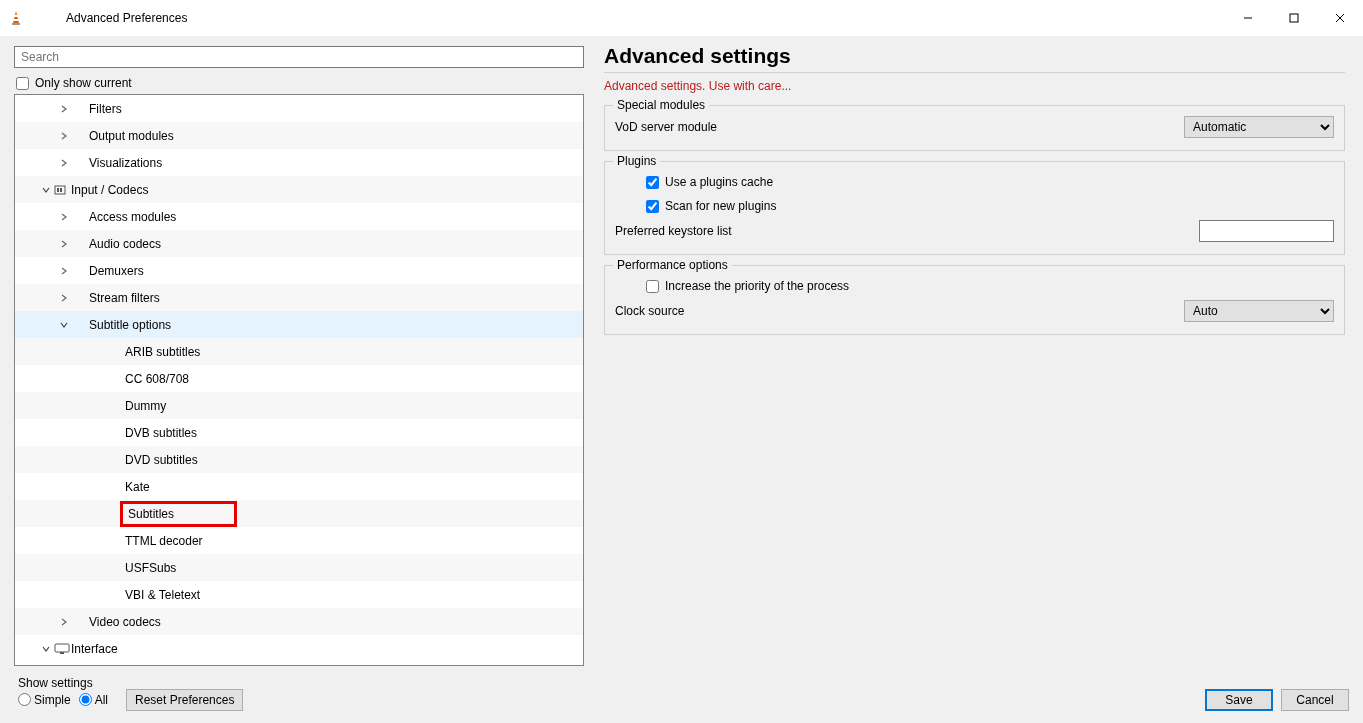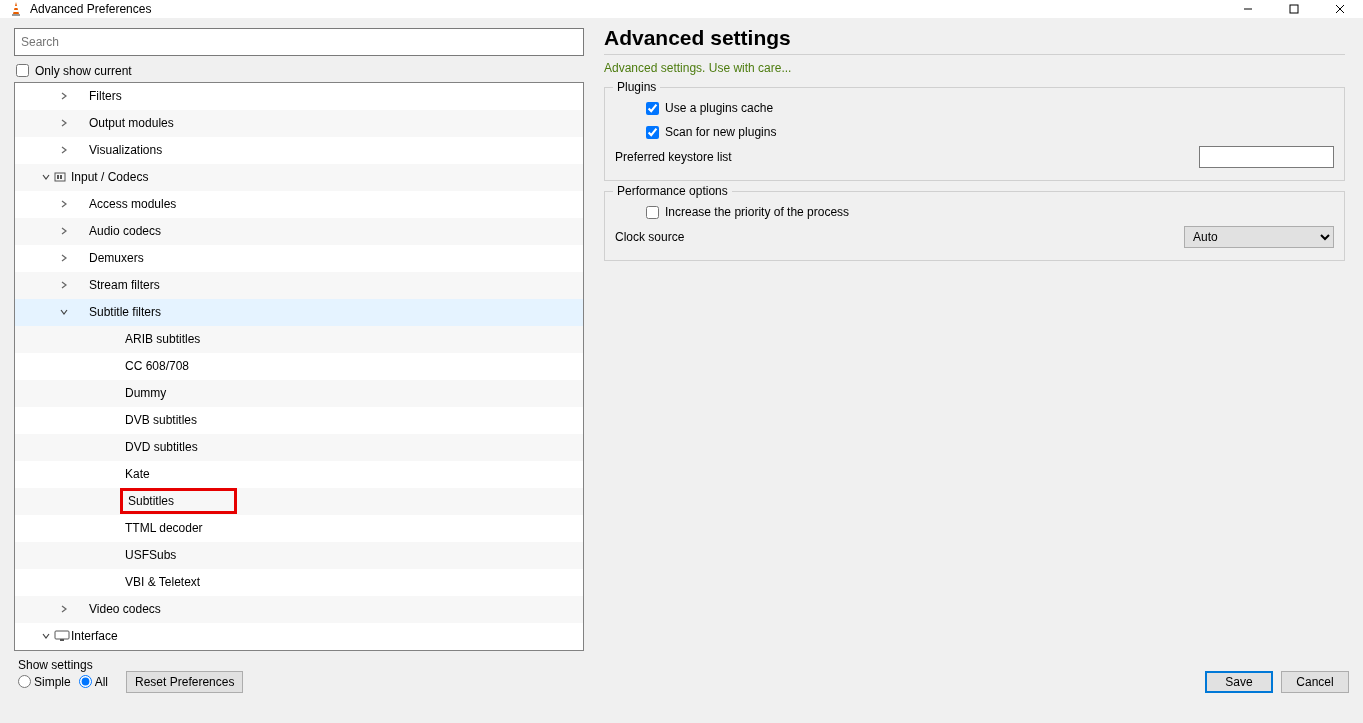--- a/index.html
+++ b/index.html
@@ -1,44 +1,44 @@
 <!DOCTYPE html>
 <html><head>
 <meta charset="utf-8">
 <style>
 * { box-sizing: border-box; margin: 0; padding: 0; }
 body { font-family: "Segoe UI", Tahoma, sans-serif; font-size: 12px; background: #f0f0f0; width: 1363px; height: 723px; overflow: hidden; }
-.titlebar { height: 18px; background: #fff; display: flex; align-items: center; padding-left: 8px; }
+.titlebar { height: 36px; background: #fff; display: flex; align-items: center; padding-left: 8px; gap: 36px; }
 .titlebar .vlc-icon { width: 16px; height: 16px; margin-right: 6px; }
 .titlebar .title { font-size: 12px; color: #000; flex: 1; }
 .winbtns { display: flex; height: 100%; }
 .winbtn { width: 46px; display: flex; align-items: center; justify-content: center; cursor: default; }
 .winbtn svg { width: 10px; height: 10px; }
 .main { display: flex; height: 633px; }
 .left { width: 590px; padding: 10px 0 0 14px; display: flex; flex-direction: column; }
-.search { width: 570px; height: 28px; border: 1px solid #7a7a7a; padding: 2px 6px; font-size: 12px; background: #fff; }
+.search { width: 570px; height: 22px; border: 1px solid #7a7a7a; padding: 2px 6px; font-size: 12px; background: #fff; }
 .onlyshow { display: flex; align-items: center; margin: 8px 0 4px 2px; }
 .onlyshow input { margin-right: 6px; }
 .tree-wrap { width: 570px; height: 572px; border: 1px solid #828282; background: #fff; position: relative; overflow: hidden; }
 .tree { height: 100%; overflow-y: scroll; }
 .tree::-webkit-scrollbar { width: 17px; }
 .tree::-webkit-scrollbar-track { background: #f0f0f0; }
 .tree::-webkit-scrollbar-thumb { background: #c1c1c1; border: 1px solid #a0a0a0; }
 .tree::-webkit-scrollbar-button { background: #f0f0f0; height: 17px; border: 1px solid #c0c0c0; }
 .tnode { height: 27px; display: flex; align-items: center; cursor: default; }
 .tnode:nth-child(even) { background: #f7f7f7; }
 .tnode.selected { background: #e5f3ff; }
 .chevron { width: 14px; display: flex; justify-content: center; color: #666; font-size: 10px; }
 .ticon { width: 18px; display: flex; justify-content: center; }
 .tlabel { font-size: 12px; color: #000; }
 .highlight-box { border: 3px solid #e60000; padding: 3px 60px 3px 5px; margin-left: -5px; }
 .right { flex: 1; padding: 8px 18px 0 14px; }
 .right h1 { font-size: 21px; font-weight: 600; margin-bottom: 4px; }
 .divider { border-top: 1px solid #d0d0d0; margin-bottom: 6px; }
-.subtitle { font-size: 12px; color: #4d7c0f; margin-bottom: 12px; }
+.subtitle { font-size: 12px; color: #b91c1c; margin-bottom: 12px; }
 .group { border: 1px solid #d0d0d0; margin-bottom: 10px; padding: 8px 10px 10px 10px; position: relative; }
 .group .legend { position: absolute; top: -8px; left: 8px; background: #f0f0f0; padding: 0 4px; font-size: 12px; }
 .row { display: flex; align-items: center; height: 26px; }
 .row .lbl { flex: 1; font-size: 12px; }
 .row .ctrl { width: 150px; }
 select { width: 100%; height: 22px; background: #e1e1e1; border: 1px solid #adadad; font-size: 12px; padding-left: 4px; }
 .chk { display: flex; align-items: center; height: 24px; margin-left: 31px; }
 .chk input { margin-right: 6px; width: 13px; height: 13px; }
 .txtinput { width: 135px; height: 22px; border: 1px solid #7a7a7a; background: #fff; }
 .footer { height: 50px; display: flex; align-items: center; padding: 0 14px 6px 18px; }
@@ -175,21 +175,21 @@
             <span class="ticon"></span>
             <span class="tlabel">Stream filters</span>
           </div>
           <div class="tnode ind1 selected">
             <span class="chevron">
               <svg width="8" height="8" viewBox="0 0 8 8">
                 <path d="M1 2 L4 6 L7 2" fill="none" stroke="#444" stroke-width="1.2"></path>
               </svg>
             </span>
             <span class="ticon"></span>
-            <span class="tlabel">Subtitle filters</span>
+            <span class="tlabel">Subtitle options</span>
           </div>
           <div class="tnode ind3">
             <span class="chevron"></span>
             <span class="ticon"></span>
             <span class="tlabel">ARIB subtitles</span>
           </div>
           <div class="tnode ind3">
             <span class="chevron"></span>
             <span class="ticon"></span>
             <span class="tlabel">CC 608/708</span>
@@ -259,20 +259,27 @@
           </div>
         </div>
     </div>
   </div>
 
   <div class="right">
     <h1>Advanced settings</h1>
     <div class="divider"></div>
     <div class="subtitle">Advanced settings. Use with care...</div>
 
+    <fieldset class="group">
+      <span class="legend">Special modules</span>
+      <div class="row">
+        <span class="lbl">VoD server module</span>
+        <div class="ctrl"><select><option>Automatic</option></select></div>
+      </div>
+    </fieldset>
 
     <fieldset class="group">
       <span class="legend">Plugins</span>
       <label class="chk">
         <input type="checkbox" checked="" style="">
         <span>Use a plugins cache</span>
       </label>
       <label class="chk">
         <input type="checkbox" checked="" style="">
         <span>Scan for new plugins</span>

